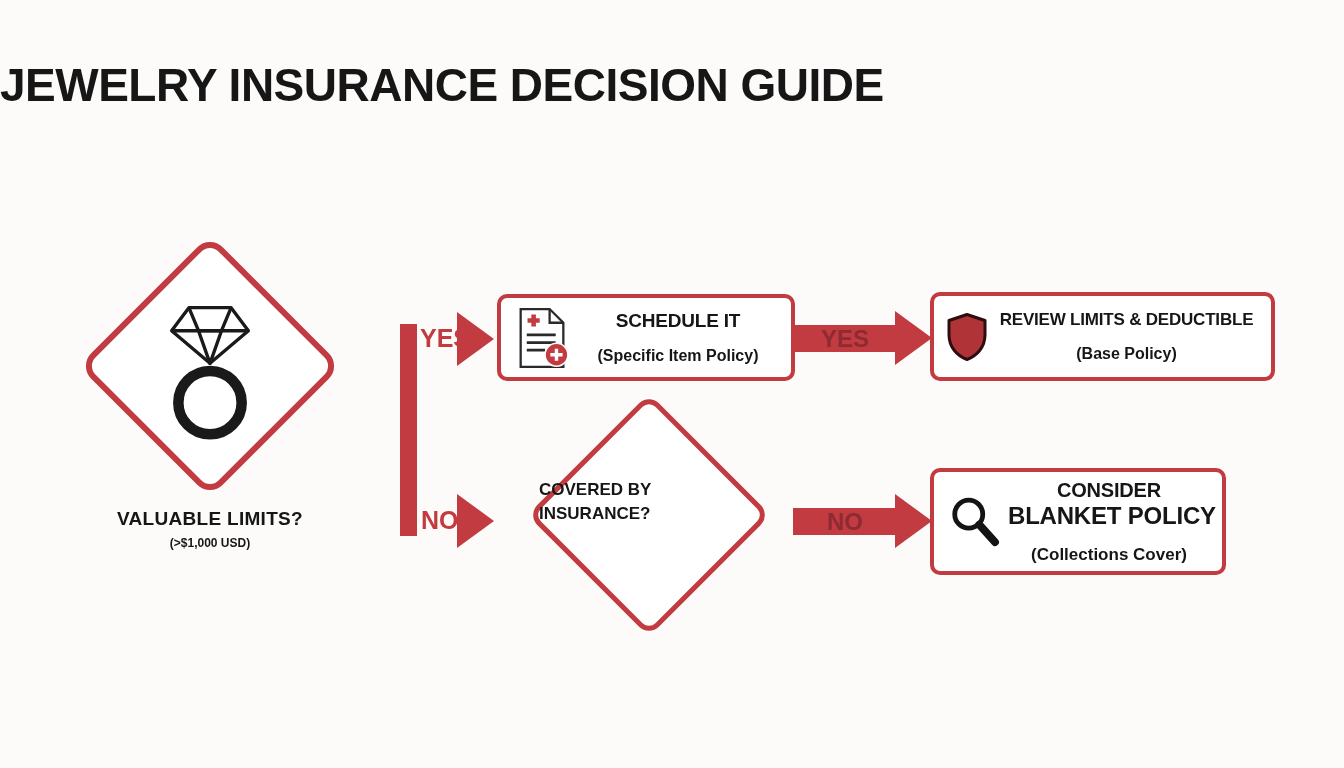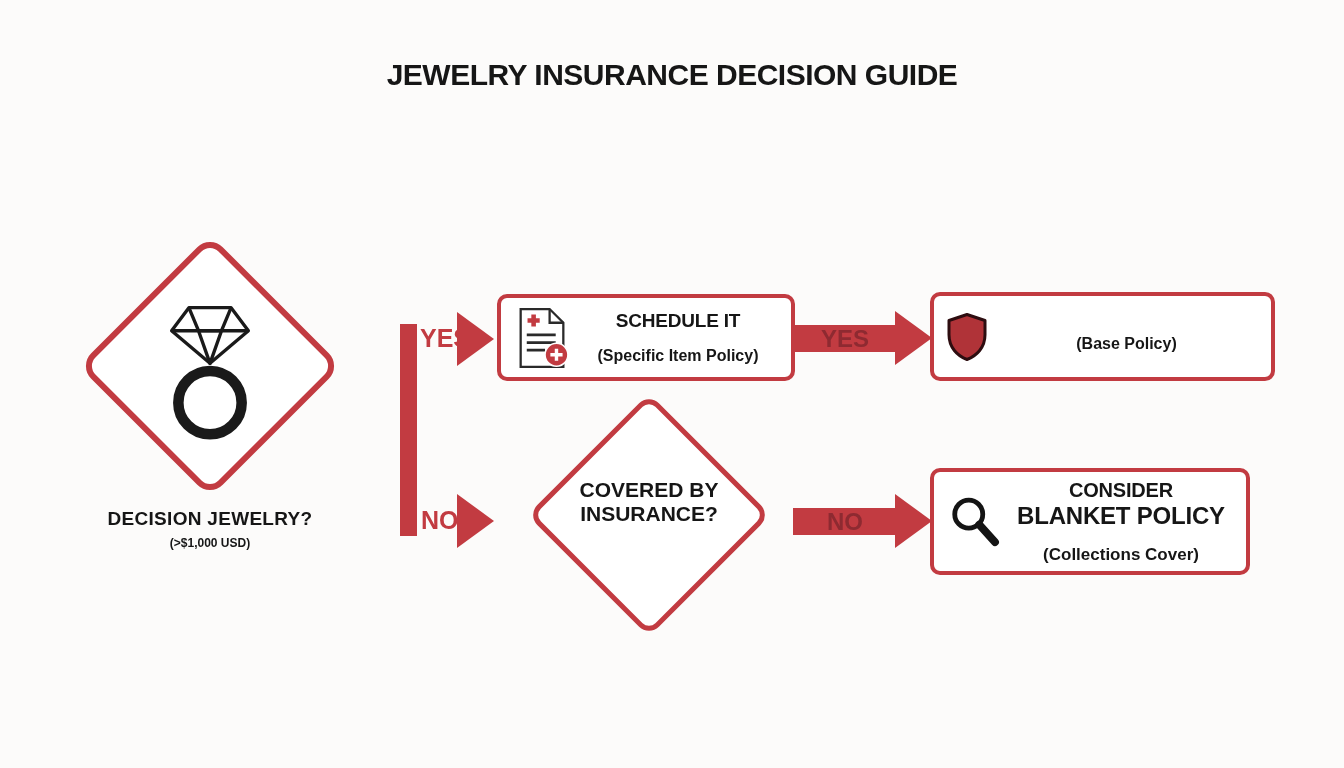--- a/index.html
+++ b/index.html
@@ -10,22 +10,22 @@
   }
   *{box-sizing:border-box;}
   html,body{margin:0;padding:0;}
   body{
     background:var(--background);
     font-family:"Liberation Sans","DejaVu Sans",sans-serif;
     color:var(--text-black);
   }
   .stage{position:relative;width:1344px;height:768px;background:var(--background);overflow:hidden;}
   .title{
-    position:absolute;left:0;top:58px;width:100%;text-align:center;
-    font-size:30px;font-weight:bold;letter-spacing:-0.5px;color:var(--text-black);
+    position:absolute;left:0;top:58px;width:100%;text-align:left;
+    font-size:46px;font-weight:bold;letter-spacing:-0.5px;color:var(--text-black);
   }
   .diamond{
     position:absolute;background:#ffffff;border:6px solid var(--accent-red);
     border-radius:18px;transform:rotate(45deg);
   }
   #d1{left:117px;top:273px;width:186px;height:186px;}
   #d2{left:563px;top:429px;width:172px;height:172px;border-width:5px;border-radius:14px;}
   .icon-abs{position:absolute;}
   .start-label{position:absolute;left:50px;top:508px;width:320px;text-align:center;
     font-size:19px;font-weight:bold;letter-spacing:0.3px;}
@@ -40,41 +40,41 @@
   .hbar-label{position:absolute;text-align:center;font-weight:bold;
     color:var(--edge-label-dark-red);font-size:24px;line-height:27px;}
   .node-box{
     position:absolute;background:#ffffff;border:4px solid var(--accent-red);
     border-radius:10px;display:flex;align-items:center;padding:0 12px;
   }
   .node-text{flex:1;text-align:center;min-width:0;}
   .node-title{font-size:19px;font-weight:bold;letter-spacing:-0.2px;white-space:nowrap;}
   .node-sub{font-size:16px;font-weight:bold;margin-top:15px;}
   .icon-wrap{flex:0 0 auto;display:flex;align-items:center;justify-content:center;margin-right:6px;}
-  .d2-text{position:absolute;left:539px;top:478px;width:220px;text-align:center;
-    font-size:21px;font-weight:bold;line-height:24px;}
+  .d2-text{position:absolute;left:539px;top:478px;width:220px;
+    font-size:17px;font-weight:bold;line-height:24px;}
 </style>
 </head>
 <body>
 
 <div class="stage">
 
   <div class="title">JEWELRY INSURANCE DECISION GUIDE</div>
 
   <div class="diamond" id="d1"></div>
   <svg class="icon-abs" style="left:162px;top:300px;" width="96" height="142" viewBox="0 0 100 148">
     <g fill="none" stroke="#1a1a1a" stroke-width="3.5" stroke-linejoin="round">
       <path d="M28 8 H72 L90 32 L50 66 L10 32 Z"></path>
       <path d="M10 32 H90"></path>
       <path d="M28 8 L38 32 L50 66 L62 32 L72 8"></path>
       <path d="M38 32 H62"></path>
     </g>
     <circle cx="50" cy="107" r="33" fill="none" stroke="#1a1a1a" stroke-width="11"></circle>
   </svg>
-  <div class="start-label">DECISION JEWELRY?</div>
+  <div class="start-label">VALUABLE LIMITS?</div>
   <div class="start-sub">(&gt;$1,000 USD)</div>
 
   <div class="vbar"></div>
 
   <div class="edge-label" style="left:420px;top:325px;">YES</div>
   <div class="arrowhead" style="left:457px;top:312px;"></div>
 
   <div class="edge-label" style="left:421px;top:507px;">NO</div>
   <div class="arrowhead" style="left:457px;top:494px;"></div>
 
@@ -99,35 +99,36 @@
   <div class="hbar-label" style="left:793px;top:325px;width:104px;">YES</div>
   <div class="arrowhead" style="left:895px;top:311px;"></div>
 
   <div class="node-box" style="left:930px;top:292px;width:345px;height:89px;">
     <div class="icon-wrap">
       <svg width="42" height="52" viewBox="0 0 56 66">
         <path d="M28 3 L52 11 V30 C52 47 41 58 28 63 C15 58 4 47 4 30 V11 Z" fill="#b03338" stroke="#2d0d10" stroke-width="4" stroke-linejoin="round"></path>
       </svg>
     </div>
     <div class="node-text">
+      <div class="node-title" style="font-size:17px;">REVIEW LIMITS &amp; DEDUCTIBLE</div>
       <div class="node-sub">(Base Policy)</div>
     </div>
   </div>
 
   <div class="diamond" id="d2"></div>
   <div class="d2-text">
     <div>COVERED BY</div>
     <div>INSURANCE?</div>
   </div>
 
   <div class="hbar" style="left:793px;top:508px;width:104px;"></div>
   <div class="hbar-label" style="left:793px;top:508px;width:104px;">NO</div>
   <div class="arrowhead" style="left:895px;top:494px;"></div>
 
-  <div class="node-box" style="left:930px;top:468px;width:320px;height:107px;">
+  <div class="node-box" style="left:930px;top:468px;width:296px;height:107px;">
     <div class="icon-wrap">
       <svg width="56" height="58" viewBox="0 0 64 66">
         <circle cx="26" cy="24" r="16" fill="none" stroke="#141414" stroke-width="5.5"></circle>
         <line x1="38" y1="36" x2="56" y2="56" stroke="#141414" stroke-width="9" stroke-linecap="round"></line>
       </svg>
     </div>
     <div class="node-text">
       <div class="node-title" style="font-size:20px;">CONSIDER</div>
       <div class="node-title" style="font-size:24px;">BLANKET POLICY</div>
       <div class="node-sub" style="font-size:17px;">(Collections Cover)</div>

